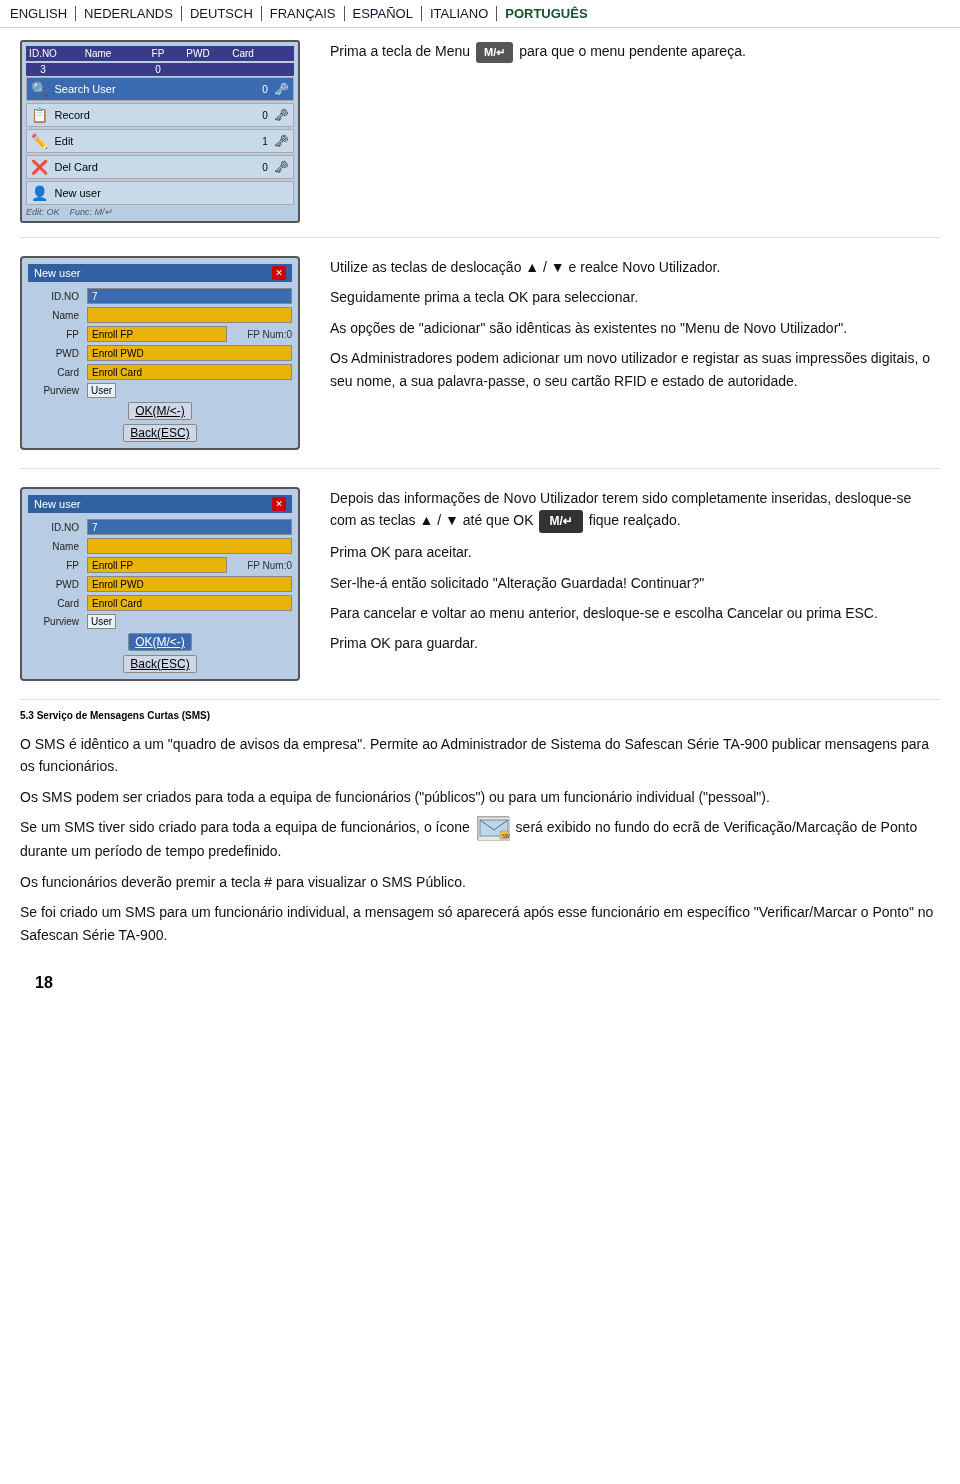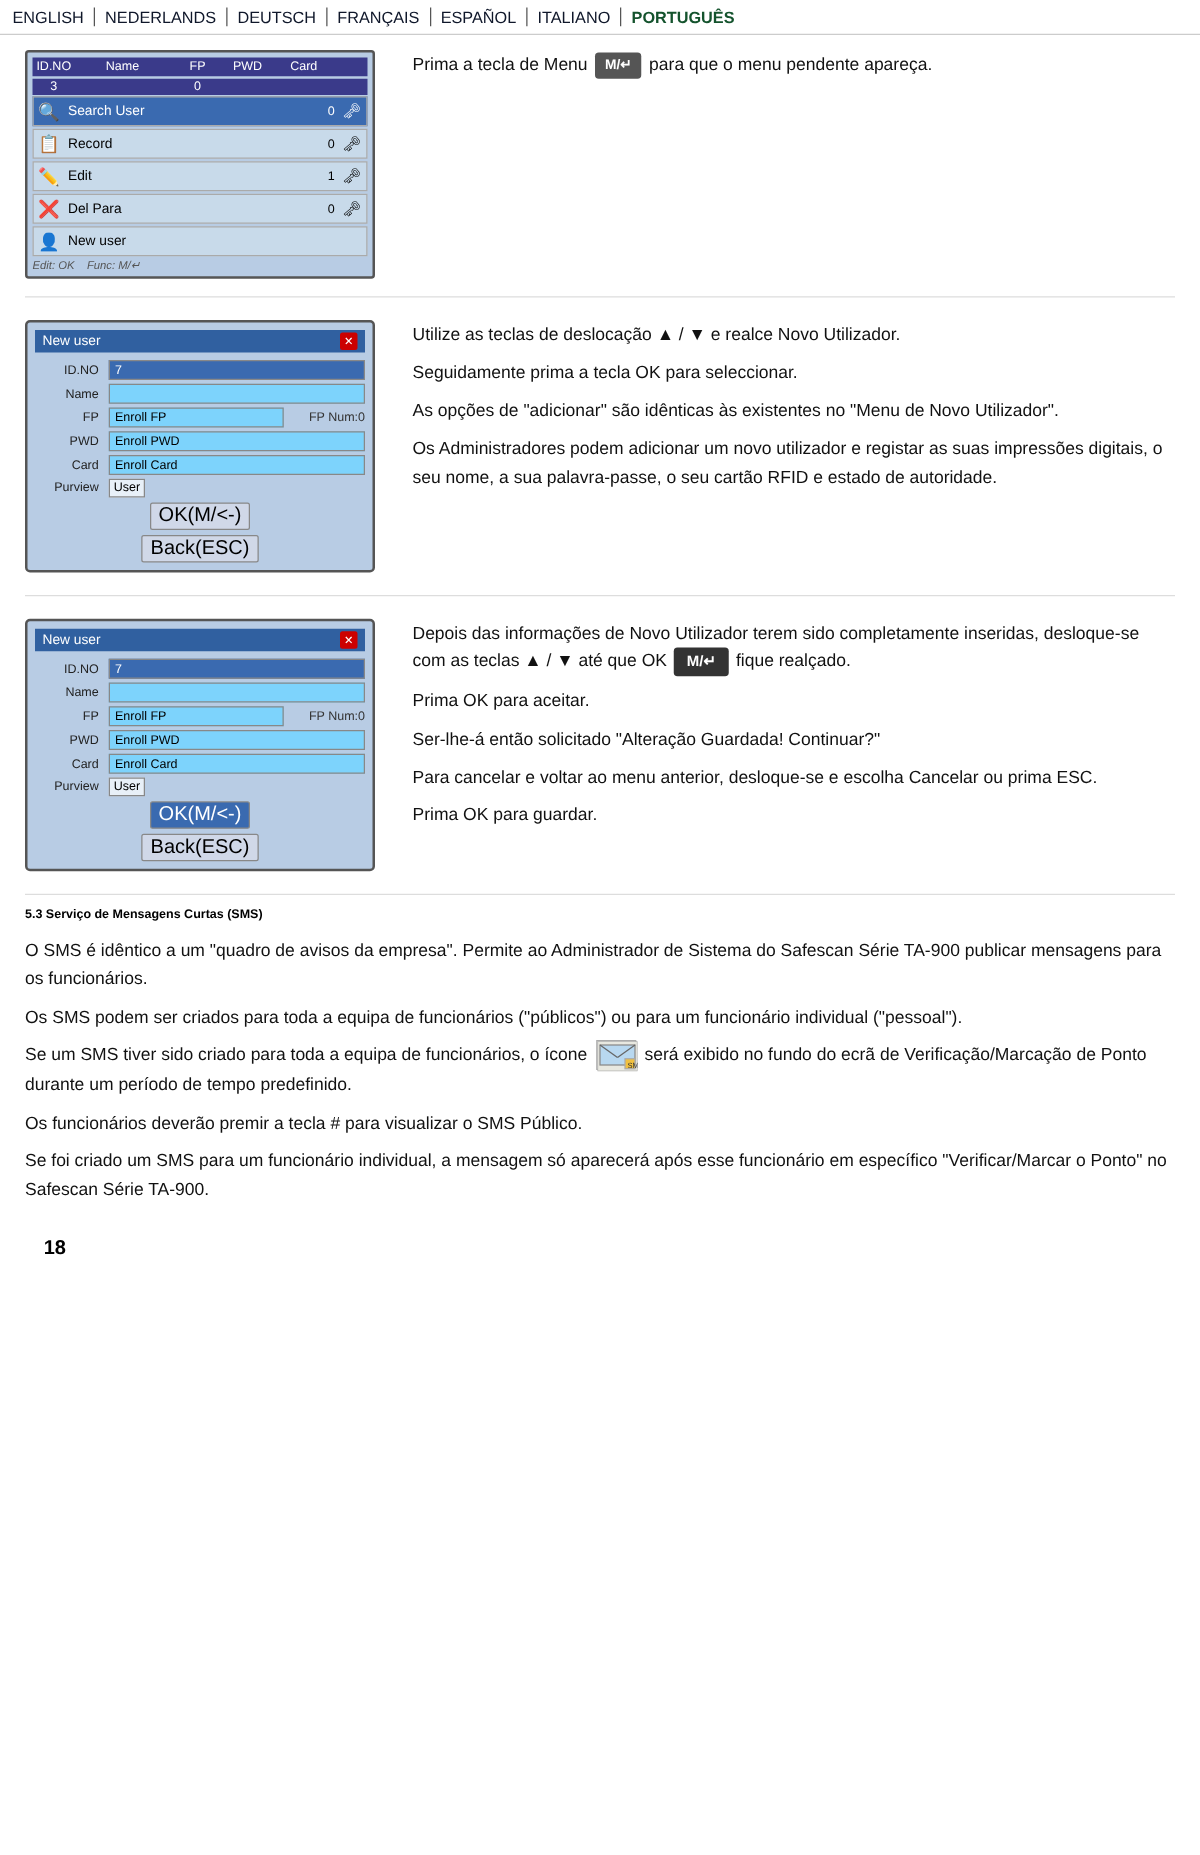--- a/index.html
+++ b/index.html
@@ -39,23 +39,24 @@
     .section-row {
       display: flex;
       padding: 14px 20px;
       gap: 30px;
       align-items: flex-start;
     }
     .screen-btn {
       background: #d0d8e8;
       border: 1px solid #888;
       padding: 1px 6px;
-      font-size: 16px;
+      font-size: 12px;
       border-radius: 2px;
       cursor: pointer;
+      text-decoration: underline;
     }
     .screen-btn-row {
       display: flex;
       justify-content: center;
       gap: 8px;
       margin-top: 4px;
     }
 
     
     .form-screen {
@@ -86,21 +87,21 @@
     }
     .form-label {
       width: 55px;
       font-size: 10px;
       color: #222;
       text-align: right;
       padding-right: 4px;
     }
     .form-field {
       flex: 1;
-      background: #7dd3fc;
+      background: #eab308;
       border: 1px solid #888;
       padding: 2px 4px;
       font-size: 10px;
       height: 16px;
     }
     .form-field.blue {
       background: #3a6ab0;
       color: #fff;
     }
     .form-field-num {
@@ -305,21 +306,21 @@
       <span style="font-size:12px;">🗝</span>
     </div>
     <div class="menu-item-row">
       <span class="menu-item-icon">✏️</span>
       <span>Edit</span>
       <span style="margin-left:auto;font-size:10px;">1</span>
       <span style="font-size:12px;">🗝</span>
     </div>
     <div class="menu-item-row">
       <span class="menu-item-icon">❌</span>
-      <span>Del Para</span>
+      <span>Del Card</span>
       <span style="margin-left:auto;font-size:10px;">0</span>
       <span style="font-size:12px;">🗝</span>
     </div>
     <div class="menu-item-row">
       <span class="menu-item-icon">👤</span>
       <span>New user</span>
     </div>
     <div class="menu-footer">Edit: OK &nbsp;&nbsp; Func: M/↵</div>
   </div>
 

